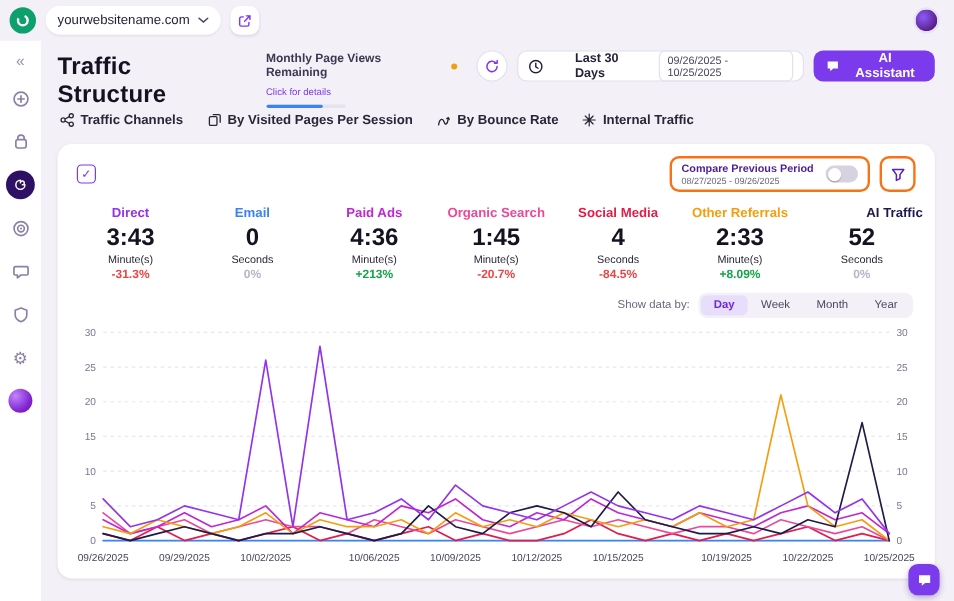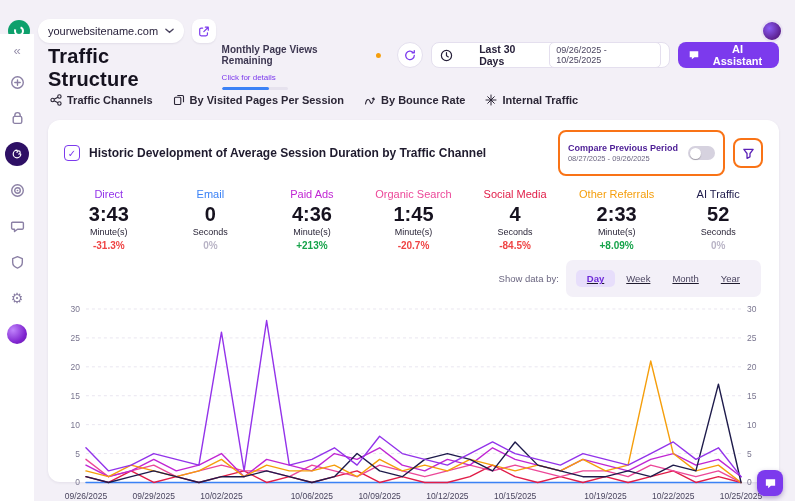--- a/index.html
+++ b/index.html
@@ -4,21 +4,21 @@
 <style>
   * { box-sizing: border-box; }
   html,body { margin:0; padding:0; }
   body {
     width:795px; height:501px; overflow:hidden; position:relative;
     background:#f3f0f7; font-family:"Liberation Sans", sans-serif; color:#1f1b2e;
   }
   svg { display:block; }
 
   
-  .topbar { position:absolute; top:14px; left:0; right:0; height:34px;
+  .topbar { position:absolute; top:0; left:0; right:0; height:34px;
     display:flex; align-items:center; gap:8px; padding:0 12px 0 8px; }
   .logo { width:22px; height:22px; border-radius:50%; background:#0ea06c;
     display:flex; align-items:center; justify-content:center; }
   .site-pill { height:24px; background:#fff; border:none; border-radius:12px;
     padding:0 10px; display:flex; align-items:center; gap:7px; font-size:11px;
     color:#27203a; box-shadow:0 1px 2px rgba(30,15,60,.08); cursor:pointer;
     font-family:inherit; }
   .ext-btn { width:24px; height:24px; background:#fff; border:none; border-radius:8px;
     display:flex; align-items:center; justify-content:center; cursor:pointer;
     box-shadow:0 1px 2px rgba(30,15,60,.08); }
@@ -72,43 +72,43 @@
   
   .card { margin-top:7px; background:#fff; border-radius:12px; padding:8px 10px 6px;
     height:362px; box-shadow:0 1px 3px rgba(25,12,50,.07); }
 
   .card-head { display:flex; align-items:center; padding:2px 6px; }
   .check-icon { width:16px; height:16px; border:1.5px solid #7c3aed; border-radius:4px;
     color:#7c3aed; font-size:10px; display:flex; align-items:center; justify-content:center;
     cursor:pointer; flex:0 0 auto; }
   .card-title { font-size:12px; font-weight:700; margin-left:9px; color:#1f1b2e; }
   .card-head-right { margin-left:auto; display:flex; align-items:center; gap:8px; }
-  .compare-box { border:2px solid #f97316; border-radius:8px; padding:11px 8px;
+  .compare-box { border:2px solid #f97316; border-radius:8px; padding:3px 8px;
     display:flex; align-items:center; gap:10px; }
   .compare-label { font-size:9px; font-weight:700; color:#4c1d95; }
   .compare-range { font-size:7.5px; color:#6b6680; margin-top:1px; }
   .toggle { width:27px; height:14px; border-radius:7px; background:#d6d2df; position:relative; cursor:pointer; }
   .toggle-knob { position:absolute; top:1.5px; left:2px; width:11px; height:11px;
     border-radius:50%; background:#fff; box-shadow:0 1px 1px rgba(0,0,0,.25); }
   .filter-box { width:30px; height:30px; border:2px solid #f97316; border-radius:8px;
     background:#fff; display:flex; align-items:center; justify-content:center;
     color:#5b21b6; cursor:pointer; }
 
   
   .metrics { display:grid; grid-template-columns:repeat(7,1fr); margin-top:10px; text-align:center; }
-  .m-name { font-size:11px; font-weight:400; }
+  .m-name { font-size:11px; font-weight:700; }
   .m-value { font-size:20px; font-weight:700; color:#16121f; margin-top:3px; }
   .m-unit { font-size:9px; color:#2a2538; margin-top:1px; }
   .m-change { font-size:10px; font-weight:700; margin-top:3px; }
 
   
   .showdata { display:flex; justify-content:flex-end; align-items:center; gap:7px;
     margin:9px 8px 0; }
   .showdata-label { font-size:9.5px; color:#6b6680; }
-  .seg-group { display:flex; background:#f3f0f8; border-radius:7px; padding:10px;text-decoration:underline; }
+  .seg-group { display:flex; background:#f3f0f8; border-radius:7px; padding:2px; }
   .seg { border:none; background:transparent; font-size:9.5px; color:#4b4560;
     padding:3px 11px; border-radius:5px; cursor:pointer; font-family:inherit; }
   .seg.active { background:#e7defb; color:#6d28d9; font-weight:700; }
 
   .chart-wrap { margin-top:4px; padding:0 2px; }
   .chart-wrap svg { width:100%; height:auto; font-family:"Liberation Sans", sans-serif; }
 
   
   .fab { position:absolute; right:12px; bottom:5px; width:26px; height:26px;
     border-radius:8px; background:#7c3aed; border:none; color:#fff;
@@ -250,21 +250,20 @@
         <path d="M6 1v10M1 6h10M2.7 2.7l6.6 6.6M9.3 2.7L2.7 9.3" stroke="currentColor" stroke-width="1" stroke-linecap="round"></path>
       </svg>
       <span>Internal Traffic</span>
     </button>
   </nav>
 
   <section class="card">
 
     <div class="card-head">
       <span class="check-icon">✓</span>
-      <span class="card-title">Historic Development of Average Session Duration by Traffic Channel</span>
       <div class="card-head-right">
         <div class="compare-box">
           <div>
             <div class="compare-label">Compare Previous Period</div>
             <div class="compare-range">08/27/2025 - 09/26/2025</div>
           </div>
           <div class="toggle">
             <div class="toggle-knob"></div>
           </div>
         </div>
@@ -307,21 +306,21 @@
         <div class="m-unit">Seconds</div>
         <div class="m-change" style="color: rgb(239, 68, 68);">-84.5%</div>
       </div>
       <div class="metric">
         <div class="m-name" style="color: rgb(245, 158, 11);">Other Referrals</div>
         <div class="m-value">2:33</div>
         <div class="m-unit">Minute(s)</div>
         <div class="m-change" style="color: rgb(22, 163, 74);">+8.09%</div>
       </div>
       <div class="metric">
-        <div class="m-name" style="color: rgb(30, 27, 75);">AI Traffic</div>
+        <div class="m-name" style="color: rgb(30, 27, 75); text-align: right;">AI Traffic</div>
         <div class="m-value">52</div>
         <div class="m-unit">Seconds</div>
         <div class="m-change" style="color: rgb(185, 180, 198);">0%</div>
       </div>
     </div>
 
     <div class="showdata">
       <span class="showdata-label">Show data by:</span>
       <div class="seg-group">
         <button class="seg active">Day</button>

